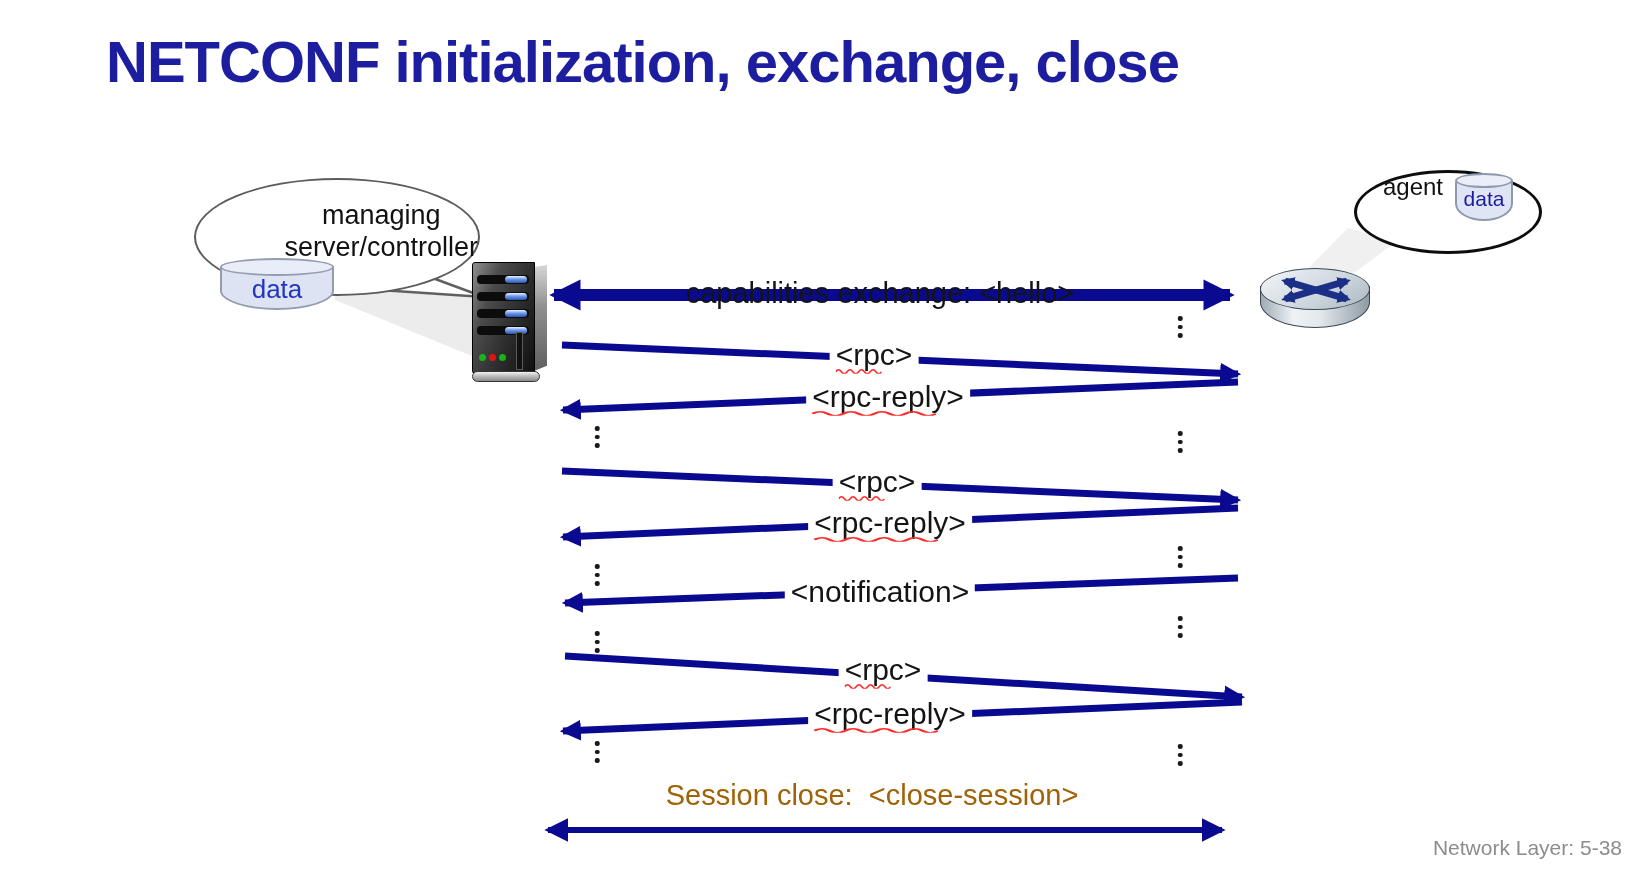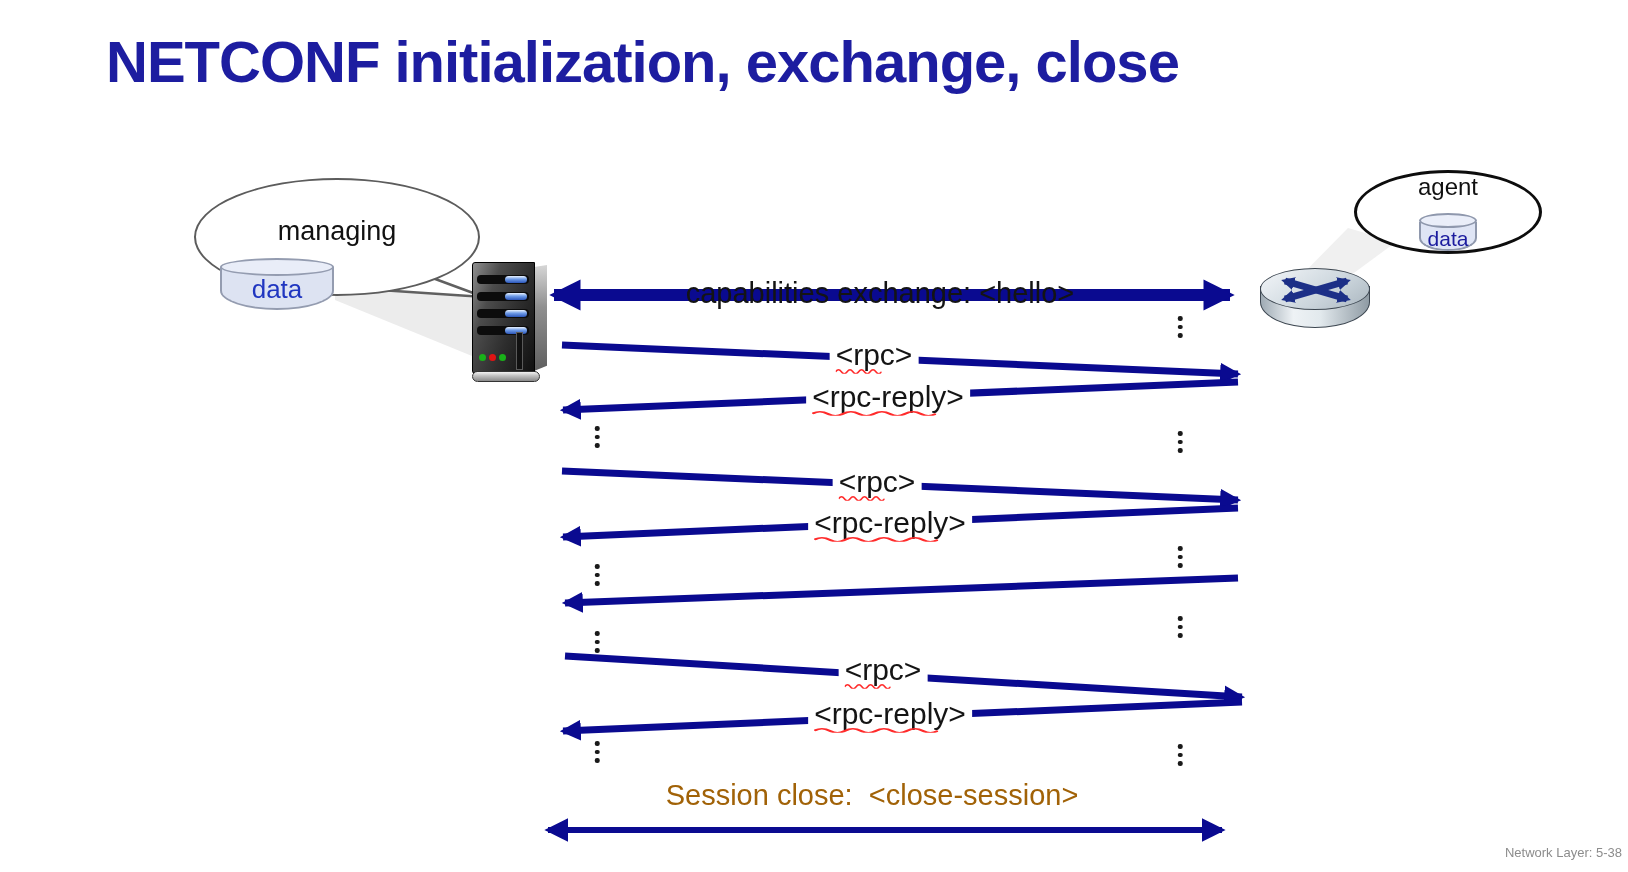--- a/index.html
+++ b/index.html
@@ -32,21 +32,21 @@
     font-size:29px;color:#a16207;white-space:pre;
   }
   
   .vdots{position:absolute;z-index:2;transform:translateX(-50%);
     display:flex;flex-direction:column;align-items:center;gap:4px;}
   .vdots i{width:4.5px;height:4.5px;border-radius:50%;background:#1a1a1a;display:block;}
   
   .mgr-bubble{
     position:absolute;left:162px;top:178px;width:282px;height:114px;z-index:2;
     border:2.5px solid #5c5c5c;border-radius:50%;background:#ffffff;
-    display:flex;align-items:center;justify-content:center;
+    display:flex;align-items:center;justify-content:flex-end;
   }
   .mgr-bubble .bub-text{text-align:center;font-size:27px;color:#111;line-height:1.18;margin-top:-10px;}
   
   .cyl{position:absolute;z-index:3;}
   .cyl .cyl-body{
     position:absolute;left:0;right:0;top:9px;bottom:0;
     background:#dde3f2;border:2px solid #949cb0;border-top:none;
     border-radius:0 0 50% 50%/0 0 45% 45%;
   }
   .cyl .cyl-top{
@@ -95,31 +95,31 @@
   .rt-top{
     position:absolute;left:0;top:0;width:110px;height:42px;box-sizing:border-box;
     background:linear-gradient(145deg,#f3f6f9 0%,#cbd5dc 60%,#aab6bf 100%);
     border:1.5px solid #3c4650;border-radius:50%;
   }
   .rt-top svg{position:absolute;left:0;top:0;}
   
   .agent-bubble{
     position:absolute;left:1322px;top:170px;width:182px;height:78px;z-index:2;
     border:3.5px solid #0d0d0d;border-radius:50%;background:#ffffff;
-    display:flex;align-items:center;justify-content:center;gap:12px;flex-direction:column;
+    display:flex;justify-content:center;gap:12px;
   }
   .agent-label{font-size:24px;color:#111;}
   .cyl-agent{position:relative;width:58px;height:48px;}
   .cyl-agent .cyl-body{background:#dfe5f5;border-color:#8f98ad;}
   .cyl-agent .cyl-top{background:#eaeef9;border-color:#8f98ad;height:15px;}
   .cyl-agent .cyl-label{font-size:21px;color:#1b1b9e;top:14px;}
   
   .footer{
     position:absolute;right:38px;bottom:12px;z-index:3;
-    font-size:13px;color:#8c8c8c;
+    font-size:21px;color:#8c8c8c;
   }
 </style>
 </head>
 <body>
 
 <div id="canvas">
 
   <div class="slide-title">NETCONF initialization, exchange, close</div>
 
   <svg id="arrow-layer" width="1628" height="872" viewBox="0 0 1628 872">
@@ -154,20 +154,21 @@
 
     <line x1="533" y1="656" x2="1210" y2="697" stroke="#0a0a90" stroke-width="7" marker-end="url(#mSlant)"></line>
     <line x1="1210" y1="702" x2="531" y2="731" stroke="#0a0a90" stroke-width="7" marker-end="url(#mSlant)"></line>
 
     <line x1="516" y1="830" x2="1190" y2="830" stroke="#0a0a90" stroke-width="6" marker-start="url(#mClose)" marker-end="url(#mClose)"></line>
   </svg>
 
   <div class="mgr-bubble">
     <div class="bub-text">
       <span>managing</span><br>
+      <span>server/controller</span>
     </div>
   </div>
 
   <div class="cyl cyl-left">
     <div class="cyl-body"></div>
     <div class="cyl-top"></div>
     <div class="cyl-label">data</div>
   </div>
 
   <div class="server">
@@ -236,20 +237,23 @@
     </svg>
   </div>
 
   <div class="msg-label" style="left:858px;top:524px">
     <span>&lt;rpc-reply&gt;</span>
     <svg class="squig" width="124" height="6" viewBox="0 0 48 6" preserveAspectRatio="none">
       <path d="M0 4 Q3 0 6 4 T12 4 T18 4 T24 4 T30 4 T36 4 T42 4 T48 4" fill="none" stroke="#ff2b2b" stroke-width="1.6"></path>
     </svg>
   </div>
 
+  <div class="msg-label" style="left:848px;top:592px">
+    <span>&lt;notification&gt;</span>
+  </div>
 
   <div class="msg-label" style="left:851px;top:671px">
     <span>&lt;rpc&gt;</span>
     <svg class="squig" width="46" height="6" viewBox="0 0 48 6" preserveAspectRatio="none">
       <path d="M0 4 Q3 0 6 4 T12 4 T18 4 T24 4 T30 4 T36 4 T42 4 T48 4" fill="none" stroke="#ff2b2b" stroke-width="1.6"></path>
     </svg>
   </div>
 
   <div class="msg-label" style="left:858px;top:715px">
     <span>&lt;rpc-reply&gt;</span>

